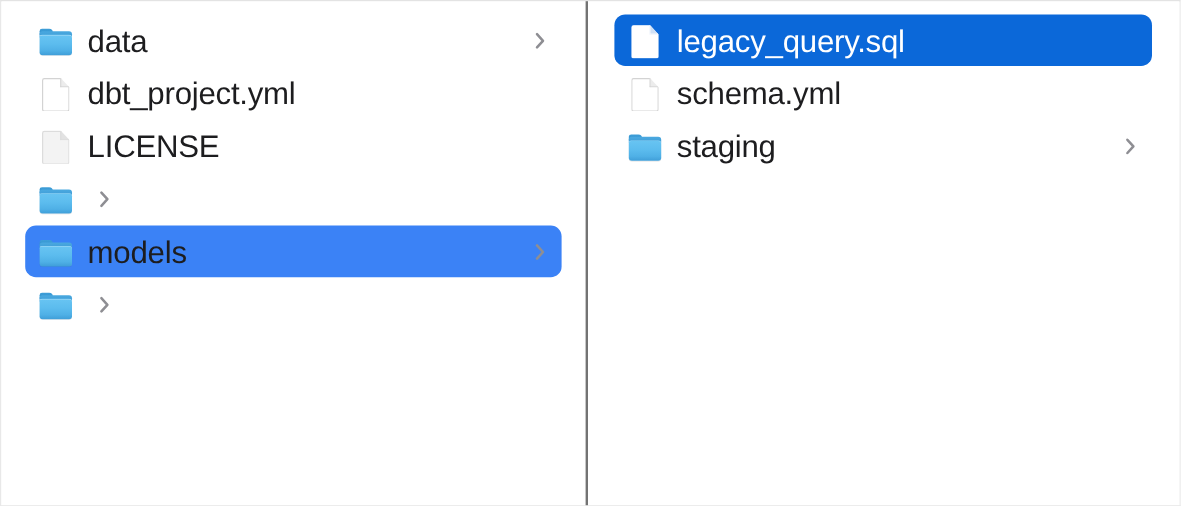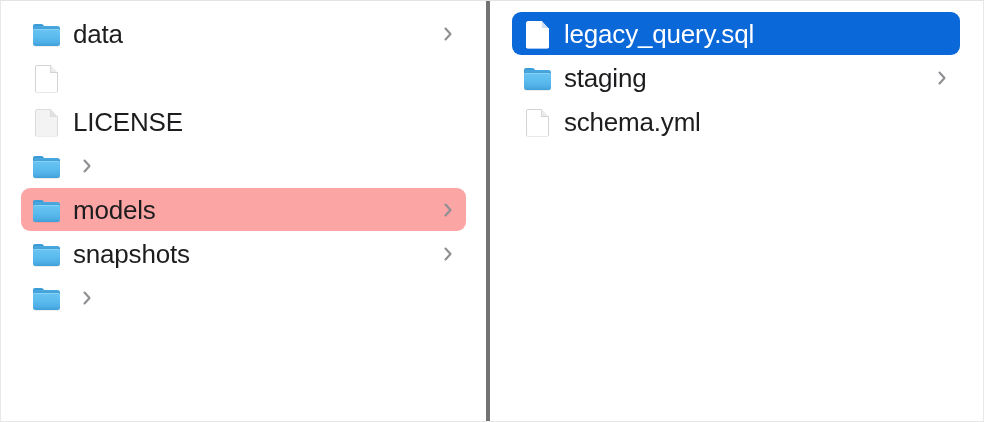--- a/index.html
+++ b/index.html
@@ -30,21 +30,21 @@
 
   .column {
     position: relative;
     height: 100%;
     box-sizing: border-box;
     padding-top: 11px;
     overflow: hidden;
   }
   .column--left {
     width: 489px;
-    border-right: 4px solid #737373;
+    border-right: 2px solid #737373;
   }
   .column--right {
     width: 493px;
   }
 
   .row {
     position: relative;
     height: 43px;
     display: flex;
     align-items: center;
@@ -54,21 +54,21 @@
     padding-left: 10px;
     padding-right: 12px;
     cursor: default;
   }
   .column--right .row {
     margin-left: 22px;
     margin-right: 23px;
   }
 
   .row.is-selected-gray {
-    background: #fca5a5;
+    background: #3b82f6;
   }
   .row.is-selected-blue {
     background: #0b68d9;
   }
 
   .icon-wrap {
     width: 30px;
     height: 30px;
     flex: 0 0 30px;
     position: relative;
@@ -196,20 +196,21 @@
           </svg>
         </span>
       </div>
       <div class="row">
         <span class="icon-wrap">
           <span class="ico-doc ">
             <span class="d-page"></span>
             <span class="d-fold"></span>
           </span>
         </span>
+        <span class="label">dbt_project.yml</span>
         <span class="chevron is-hidden">
           <svg viewBox="0 0 12 18" width="12" height="18">
             <path d="M3.5 3.5 L8.5 9 L3.5 14.5"></path>
           </svg>
         </span>
       </div>
       <div class="row">
         <span class="icon-wrap">
           <span class="ico-doc is-plain">
             <span class="d-page"></span>
@@ -253,35 +254,20 @@
         </span>
       </div>
       <div class="row">
         <span class="icon-wrap">
           <span class="ico-folder">
             <span class="f-tab"></span>
             <span class="f-back"></span>
             <span class="f-front"></span>
           </span>
         </span>
-        <span class="label">snapshots</span>
-        <span class="chevron">
-          <svg viewBox="0 0 12 18" width="12" height="18">
-            <path d="M3.5 3.5 L8.5 9 L3.5 14.5"></path>
-          </svg>
-        </span>
-      </div>
-      <div class="row">
-        <span class="icon-wrap">
-          <span class="ico-folder">
-            <span class="f-tab"></span>
-            <span class="f-back"></span>
-            <span class="f-front"></span>
-          </span>
-        </span>
         <span class="chevron">
           <svg viewBox="0 0 12 18" width="12" height="18">
             <path d="M3.5 3.5 L8.5 9 L3.5 14.5"></path>
           </svg>
         </span>
       </div>
     </div>
 
   <div class="column column--right">
       <div class="row is-selected-blue">
@@ -293,42 +279,42 @@
         </span>
         <span class="label">legacy_query.sql</span>
         <span class="chevron is-hidden">
           <svg viewBox="0 0 12 18" width="12" height="18">
             <path d="M3.5 3.5 L8.5 9 L3.5 14.5"></path>
           </svg>
         </span>
       </div>
       <div class="row">
         <span class="icon-wrap">
-          <span class="ico-folder">
-            <span class="f-tab"></span>
-            <span class="f-back"></span>
-            <span class="f-front"></span>
-          </span>
-        </span>
-        <span class="label">staging</span>
-        <span class="chevron">
-          <svg viewBox="0 0 12 18" width="12" height="18">
-            <path d="M3.5 3.5 L8.5 9 L3.5 14.5"></path>
-          </svg>
-        </span>
-      </div>
-      <div class="row">
-        <span class="icon-wrap">
           <span class="ico-doc ">
             <span class="d-page"></span>
             <span class="d-fold"></span>
           </span>
         </span>
         <span class="label">schema.yml</span>
         <span class="chevron is-hidden">
           <svg viewBox="0 0 12 18" width="12" height="18">
             <path d="M3.5 3.5 L8.5 9 L3.5 14.5"></path>
           </svg>
         </span>
       </div>
+      <div class="row">
+        <span class="icon-wrap">
+          <span class="ico-folder">
+            <span class="f-tab"></span>
+            <span class="f-back"></span>
+            <span class="f-front"></span>
+          </span>
+        </span>
+        <span class="label">staging</span>
+        <span class="chevron">
+          <svg viewBox="0 0 12 18" width="12" height="18">
+            <path d="M3.5 3.5 L8.5 9 L3.5 14.5"></path>
+          </svg>
+        </span>
+      </div>
     </div>
 
 </div>
 
 </body></html>

